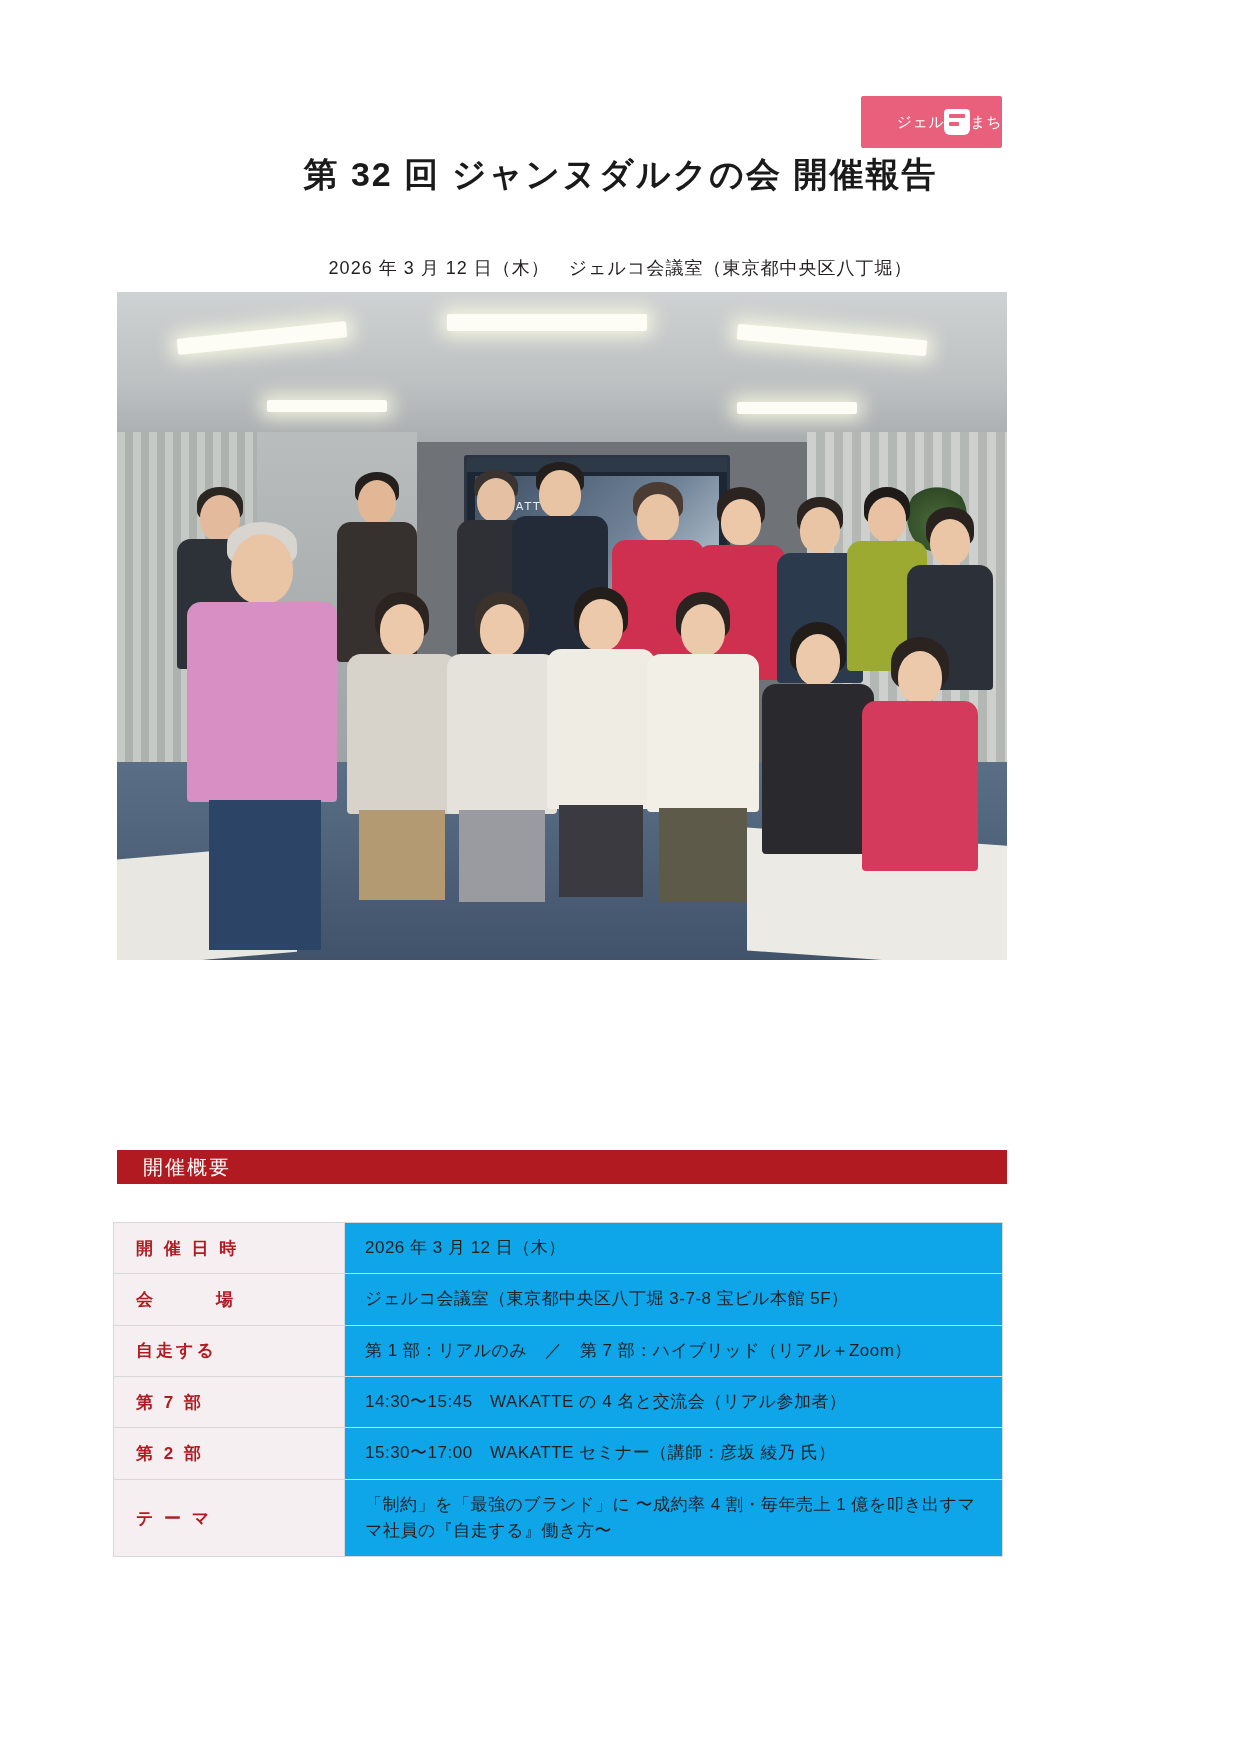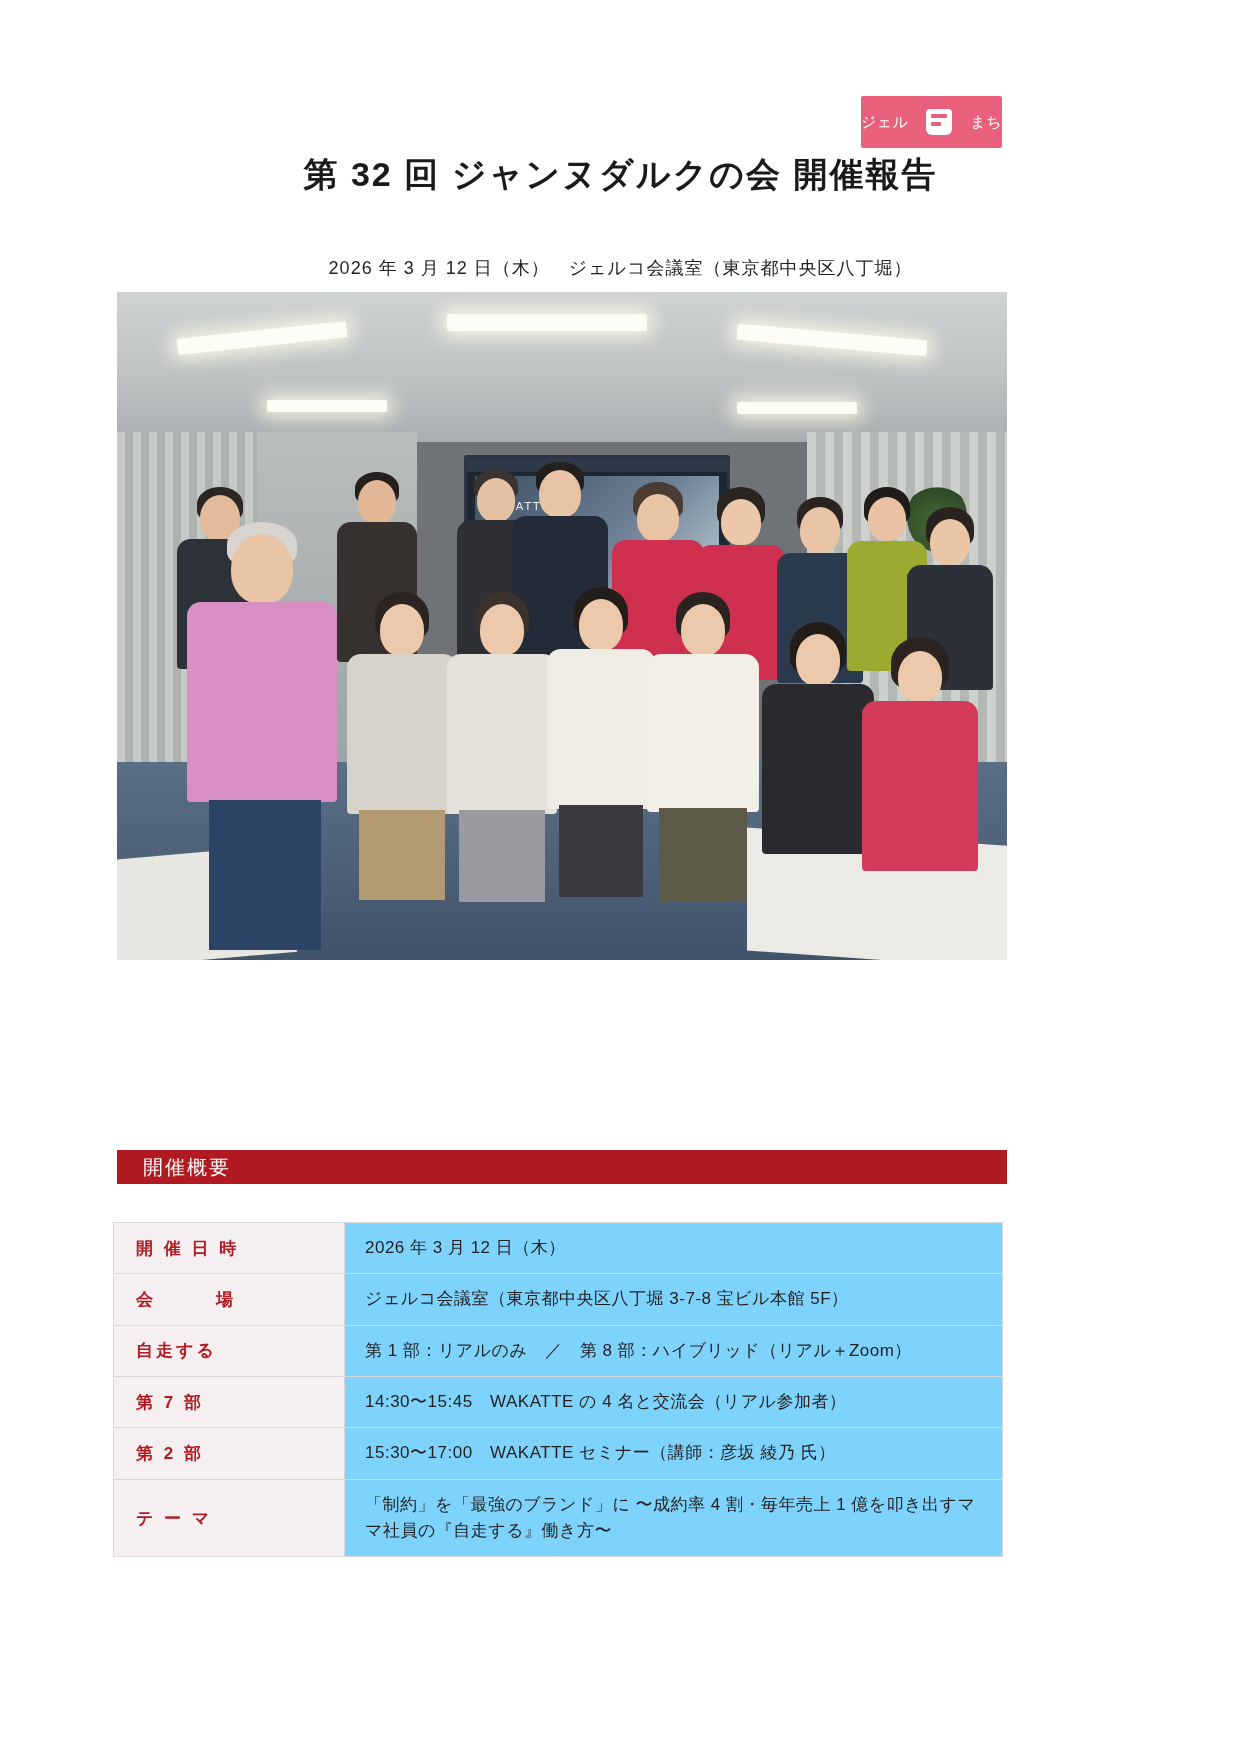--- a/index.html
+++ b/index.html
@@ -20,21 +20,21 @@
   .logo-badge {
     position: absolute;
     top: 96px;
     left: 861px;
     width: 141px;
     height: 52px;
     background: #e8607b;
     border-radius: 2px;
     display: flex;
     align-items: center;
-    justify-content: space-between;
+    justify-content: flex-end;
     gap: 0;
   }
   .logo-text-left, .logo-text-right {
     color: #ffffff;
     font-size: 15px;
     letter-spacing: 0.5px;
     font-family: "DejaVu Sans", sans-serif;
   }
   .logo-mark {
     width: 26px;
@@ -208,21 +208,21 @@
     width: 208px;
     background: #f6eff1;
     color: #b01a20;
     font-size: 17px;
     font-weight: 700;
     text-align: left;
     padding: 12px 0 12px 22px;
     letter-spacing: 3px;
   }
   .info-table td {
-    background: #7dd3fc;
+    background: #0ea5e9;
     font-size: 17px;
     color: #231f20;
     padding: 12px 14px 12px 20px;
     line-height: 1.55;
     letter-spacing: 0.5px;
   }
 </style>
 </head>
 <body>
 
@@ -358,21 +358,21 @@
     <tr>
       <th>開 催 日 時</th>
       <td>2026 年 3 月 12 日（木）</td>
     </tr>
     <tr>
       <th>会　　　場</th>
       <td>ジェルコ会議室（東京都中央区八丁堀 3-7-8  宝ビル本館 5F）</td>
     </tr>
     <tr>
       <th>自走する</th>
-      <td>第 1 部：リアルのみ　／　第 8 部：ハイブリッド（リアル＋Zoom）</td>
+      <td>第 1 部：リアルのみ　／　第 7 部：ハイブリッド（リアル＋Zoom）</td>
     </tr>
     <tr>
       <th>第 7 部</th>
       <td>14:30〜15:45　WAKATTE の 4 名と交流会（リアル参加者）</td>
     </tr>
     <tr>
       <th>第 2 部</th>
       <td>15:30〜17:00　WAKATTE セミナー（講師：彦坂 綾乃 氏）</td>
     </tr>
     <tr>

